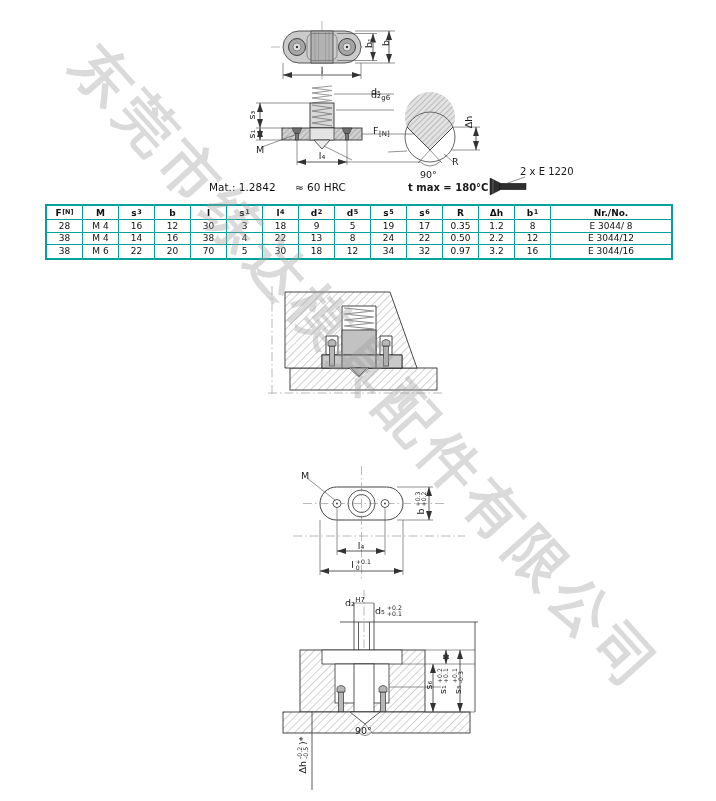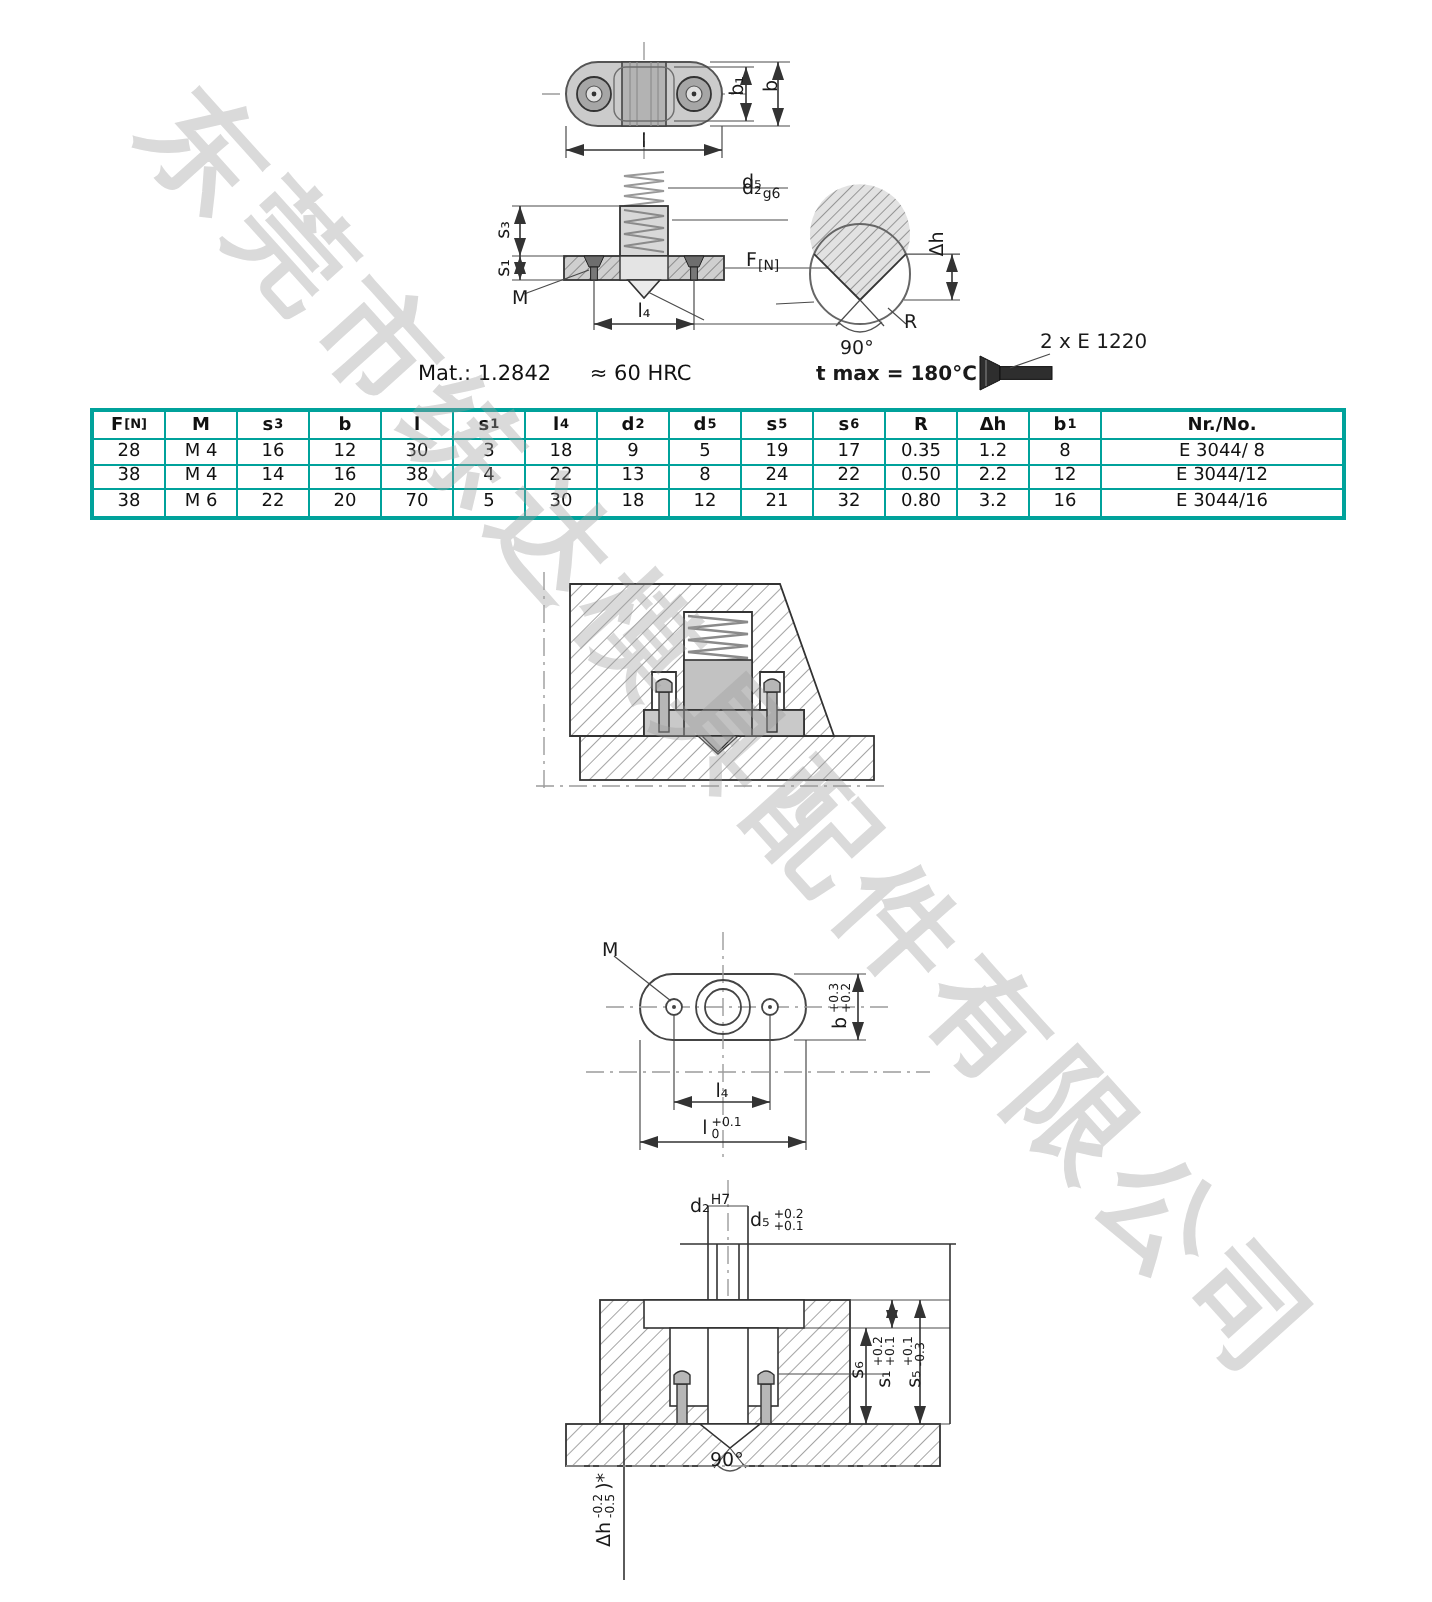--- a/index.html
+++ b/index.html
@@ -219,23 +219,23 @@
     <div class="td">E 3044/12</div>
     <div class="td">38</div>
     <div class="td">M 6</div>
     <div class="td">22</div>
     <div class="td">20</div>
     <div class="td">70</div>
     <div class="td">5</div>
     <div class="td">30</div>
     <div class="td">18</div>
     <div class="td">12</div>
-    <div class="td">21</div>
+    <div class="td">34</div>
     <div class="td">32</div>
-    <div class="td">0.80</div>
+    <div class="td">0.97</div>
     <div class="td">3.2</div>
     <div class="td">16</div>
     <div class="td">E 3044/16</div>
   </div>
 
 <svg style="left:268px;top:284px" width="185" height="118" viewBox="0 0 185 118">
   <defs>
     <pattern id="hC" width="5.5" height="5.5" patternUnits="userSpaceOnUse" patternTransform="rotate(45)">
       <rect width="5.5" height="5.5" fill="#fff"></rect>
         <line x1="0" y1="0" x2="0" y2="5.5" stroke="#9a9a9a" stroke-width=".9"></line>

